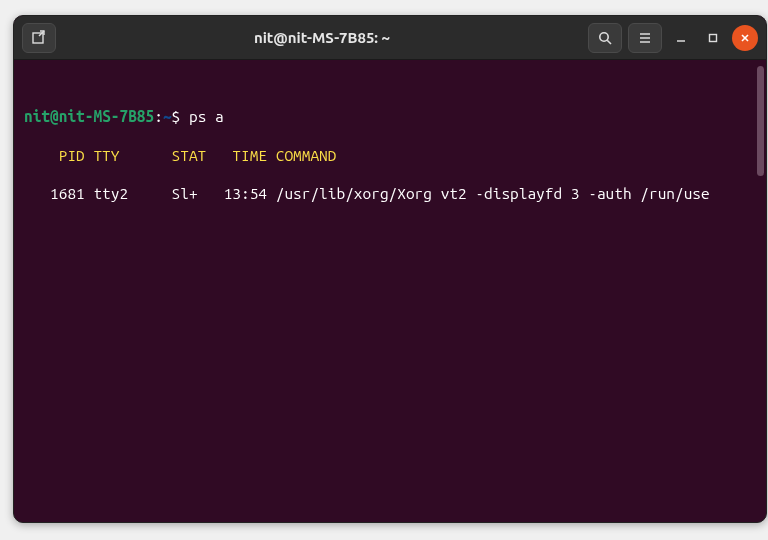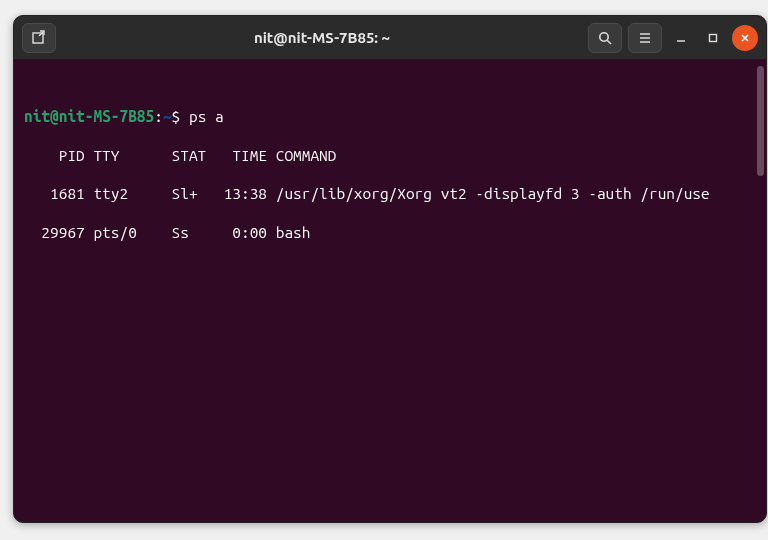--- a/index.html
+++ b/index.html
@@ -82,21 +82,21 @@
   .prompt-dollar { color: #ffffff; }
   .cmd { color: #ffffff; }
   .row { display: block; }
   .cursor {
     display: inline-block;
     width: 9px; height: 17px;
     border: 1.5px solid #ffffff;
     vertical-align: -2px;
     margin-left: 2px;
   }
-  .header-line { color: #ffffff; }
+  .header-line { color: #fde047; }
 </style>
 </head>
 <body>
 
 <div class="window">
 
   <div class="titlebar">
     <div class="tb-btn">
       <svg viewBox="0 0 16 16">
         <rect x="2" y="3" width="10" height="10" fill="none" stroke="#ddd" stroke-width="1.4"></rect>
@@ -135,17 +135,16 @@
           <line x1="9" y1="3" x2="3" y2="9" stroke="#fff" stroke-width="1.6"></line>
         </svg>
       </div>
     </div>
   </div>
 
   <div class="terminal">
     <div class="scrollbar"></div>
 <span class="row"><span class="prompt-user">nit</span><span class="prompt-user">@</span><span class="prompt-host">nit-MS-7B85</span><span class="prompt-colon">:</span><span class="prompt-path">~</span><span class="prompt-dollar">$</span> <span class="cmd">ps a</span></span>
 <span class="row header-line">    PID TTY      STAT   TIME COMMAND</span>
-<span class="row">   1681 tty2     Sl+   13:38 /usr/lib/xorg/Xorg vt2 -displayfd 3 -auth /run/use</span>
-<span class="row">  29967 pts/0    Ss     0:00 bash</span>
+<span class="row">   1681 tty2     Sl+   13:54 /usr/lib/xorg/Xorg vt2 -displayfd 3 -auth /run/use</span>
   </div>
 
 </div>
 
 </body></html>

